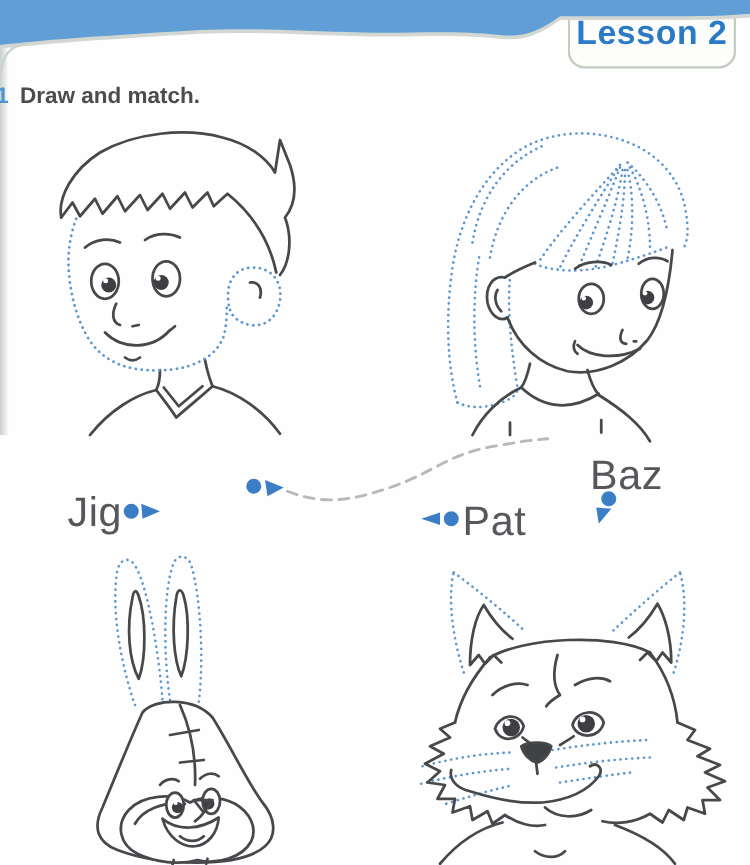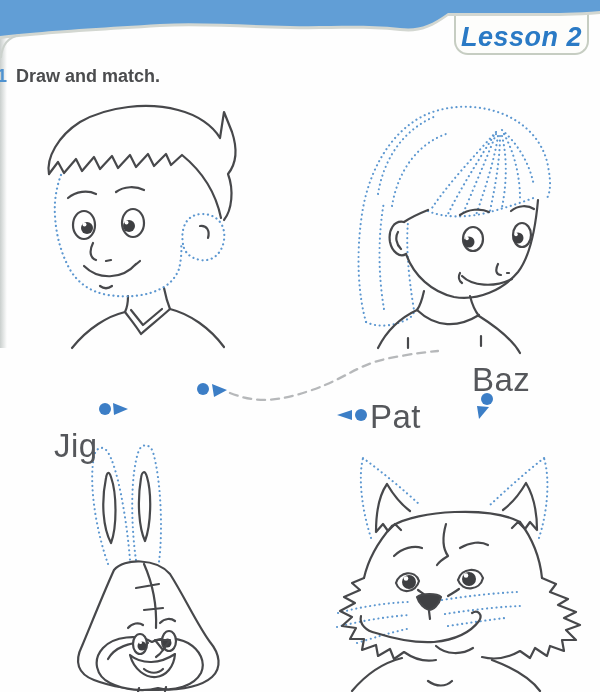--- a/index.html
+++ b/index.html
@@ -3,32 +3,32 @@
 <meta charset="utf-8">
 <style>
   html,body{margin:0;padding:0;background:#e8eae7;}
   .page{position:relative;width:600px;height:692px;background:#fefefe;overflow:hidden;
         font-family:"Liberation Sans",sans-serif;}
   svg{display:block;}
   
   .band-svg{position:absolute;left:0;top:0;pointer-events:none;z-index:3;}
   .lesson-tab{position:absolute;left:454px;top:11px;width:131px;height:42px;z-index:2;
       background:#fdfdfb;border:2.5px solid #c6cdc2;border-top:none;
-      border-radius:4px 4px 14px 14px;display:flex;align-items:flex-end;justify-content:center;font-style:italic;}
+      border-radius:4px 4px 14px 14px;display:flex;align-items:flex-start;justify-content:center;}
   .lesson-tab span{font-weight:bold;font-size:27px;color:#2a7ac5;letter-spacing:.5px;}
   
   .edge-shadow{position:absolute;left:0;top:38px;width:7px;height:310px;z-index:1;
       background:linear-gradient(to right, rgba(138,150,146,.45), rgba(138,150,146,0));}
   
   .instruction{position:absolute;left:0;top:66px;font-size:18px;font-weight:bold;color:#4b4c4e;z-index:2;}
   .instruction .num{color:#4f92d0;margin-right:9px;margin-left:-3px;}
   
   .name{position:absolute;font-size:33px;color:#55575b;letter-spacing:.5px;z-index:2;}
   .n-tess{left:130px;top:366px;}
-  .n-jig{left:54px;top:391px;margin-top:36px;}
+  .n-jig{left:54px;top:391px;}
   .n-pat{left:370px;top:398px;}
   .n-baz{left:472px;top:361px;}
   .fig{position:absolute;z-index:1;}
   .overlay{position:absolute;left:0;top:0;z-index:2;}
 </style>
 </head>
 <body>
 
 <div class="page">
 

